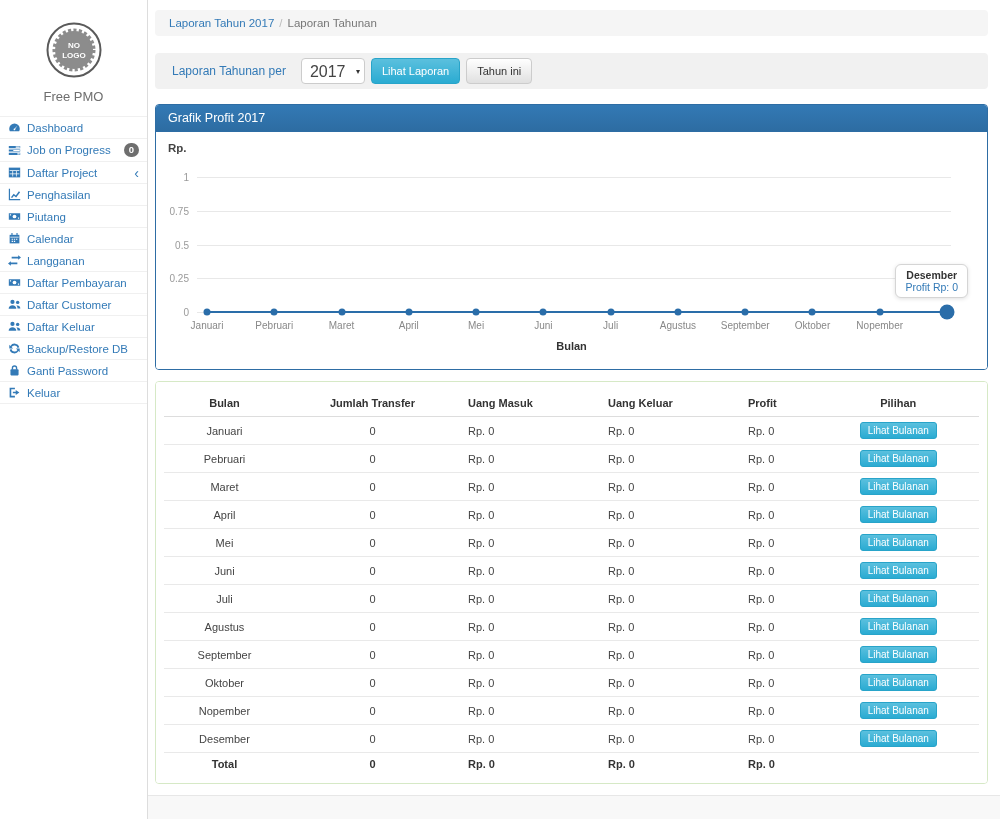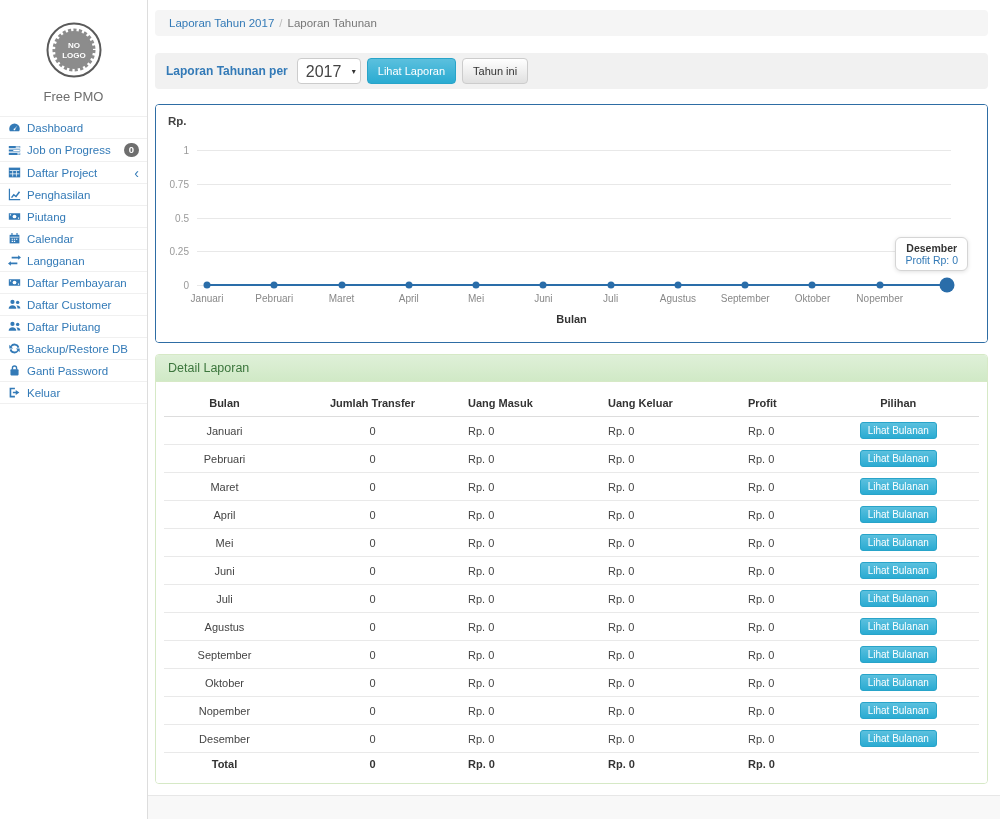--- a/index.html
+++ b/index.html
@@ -20,21 +20,21 @@
   .chev { margin-left:auto; color:#337ab7; font-size:14px; line-height:10px; }
 
   
   .main { flex:1; display:flex; flex-direction:column; padding:10px 12px 0 7px; background:#fff; }
   .breadcrumb { background:#f5f5f5; border-radius:4px; padding:7px 14px; font-size:11.5px; color:#777; flex:none; }
   .breadcrumb a { color:#337ab7; text-decoration:none; }
   .breadcrumb .sep { color:#bbb; margin:0 5px; }
 
   .toolbar { margin-top:17px; background:#f1f1f1; border-radius:4px; padding:5px 8px;
              display:flex; align-items:center; gap:6px; height:36px; flex:none; }
-  .toolbar-label { color:#337ab7; font-weight:bold; font-size:12px; margin:0 3px; }
+  .toolbar-label { color:#337ab7; font-weight:normal; font-size:12px; margin:0 9px; }
   .select-wrap { position:relative; }
   select.year { -webkit-appearance:none; appearance:none; border:1px solid #ccc; border-radius:4px;
                 background:#fff; font-size:16px; padding:4px 18px 4px 8px; color:#444; height:26px; font-family:inherit; }
   .caret { position:absolute; right:5px; top:50%; transform:translateY(-50%); font-size:8px; color:#333; pointer-events:none; }
   .btn { border-radius:4px; font-size:11px; padding:5px 10px; border:1px solid; cursor:pointer;
          height:26px; font-family:inherit; }
   .btn-info { background:linear-gradient(#5bc0de,#2aabd2); border-color:#28a4c9; color:#fff; }
   .btn-default { background:linear-gradient(#fff,#e0e0e0); border-color:#ccc; color:#333; }
   .btn-xs { font-size:10px; padding:2px 7px; height:auto; border-radius:3px; }
 
@@ -179,21 +179,21 @@
         </a>
         <a class="nav-item" href="#">
           <span class="icon">
             <svg viewBox="0 0 16 16">
               <circle cx="5.5" cy="4.8" r="2.6"></circle>
               <path d="M.8 13.2c0-2.6 2.1-4.2 4.7-4.2s4.7 1.6 4.7 4.2z"></path>
               <circle cx="11.9" cy="5.4" r="2.1"></circle>
               <path d="M11.3 9.2c2.3 0 3.9 1.5 3.9 3.6h-3.5c0-1.4-.5-2.7-1.5-3.5z"></path>
             </svg>
           </span>
-          <span>Daftar Piutang</span>
+          <span>Daftar Keluar</span>
         </a>
         <a class="nav-item" href="#">
           <span class="icon">
             <svg viewBox="0 0 16 16">
               <path d="M13.9 6.4A6 6 0 0 0 3 4.8L1.6 3.4V8h4.6L4.4 6.2a4 4 0 0 1 7.4 1.3zM2.1 9.6A6 6 0 0 0 13 11.2l1.4 1.4V8H9.8l1.8 1.8a4 4 0 0 1-7.4-1.3z"></path>
             </svg>
           </span>
           <span>Backup/Restore DB</span>
         </a>
         <a class="nav-item" href="#">
@@ -227,20 +227,21 @@
       <span class="toolbar-label">Laporan Tahunan per</span>
       <span class="select-wrap">
         <select class="year"><option>2017</option></select>
         <span class="caret">▾</span>
       </span>
       <button class="btn btn-info">Lihat Laporan</button>
       <button class="btn btn-default">Tahun ini</button>
     </div>
 
     <div class="panel panel-primary">
+      <div class="panel-heading">Grafik Profit 2017</div>
       <div class="chart-body">
         <div class="y-axis-title">Rp.</div>
         <div id="chart-grid">
             <div class="gridline" style="top: 45px;"></div>
             <div class="tick-label" style="top: 45px;">1</div>
             <div class="gridline" style="top: 78.75px;"></div>
             <div class="tick-label" style="top: 78.75px;">0.75</div>
             <div class="gridline" style="top: 112.5px;"></div>
             <div class="tick-label" style="top: 112.5px;">0.5</div>
             <div class="gridline" style="top: 146.25px;"></div>
@@ -276,21 +277,20 @@
           </div>
         <div class="x-axis-title">Bulan</div>
         <div class="chart-tooltip">
           <div class="t1">Desember</div>
           <div class="t2">Profit Rp: 0</div>
         </div>
       </div>
     </div>
 
     <div class="panel panel-success">
-      <div class="panel-heading">Detail Laporan</div>
       <div class="detail-body">
         <table class="report">
           <thead>
               <tr id="report-head">
                 <th class="ta-c">Bulan</th>
                 <th class="ta-c">Jumlah Transfer</th>
                 <th class="ta-r">Uang Masuk</th>
                 <th class="ta-r">Uang Keluar</th>
                 <th class="ta-r">Profit</th>
                 <th class="ta-c">Pilihan</th>

